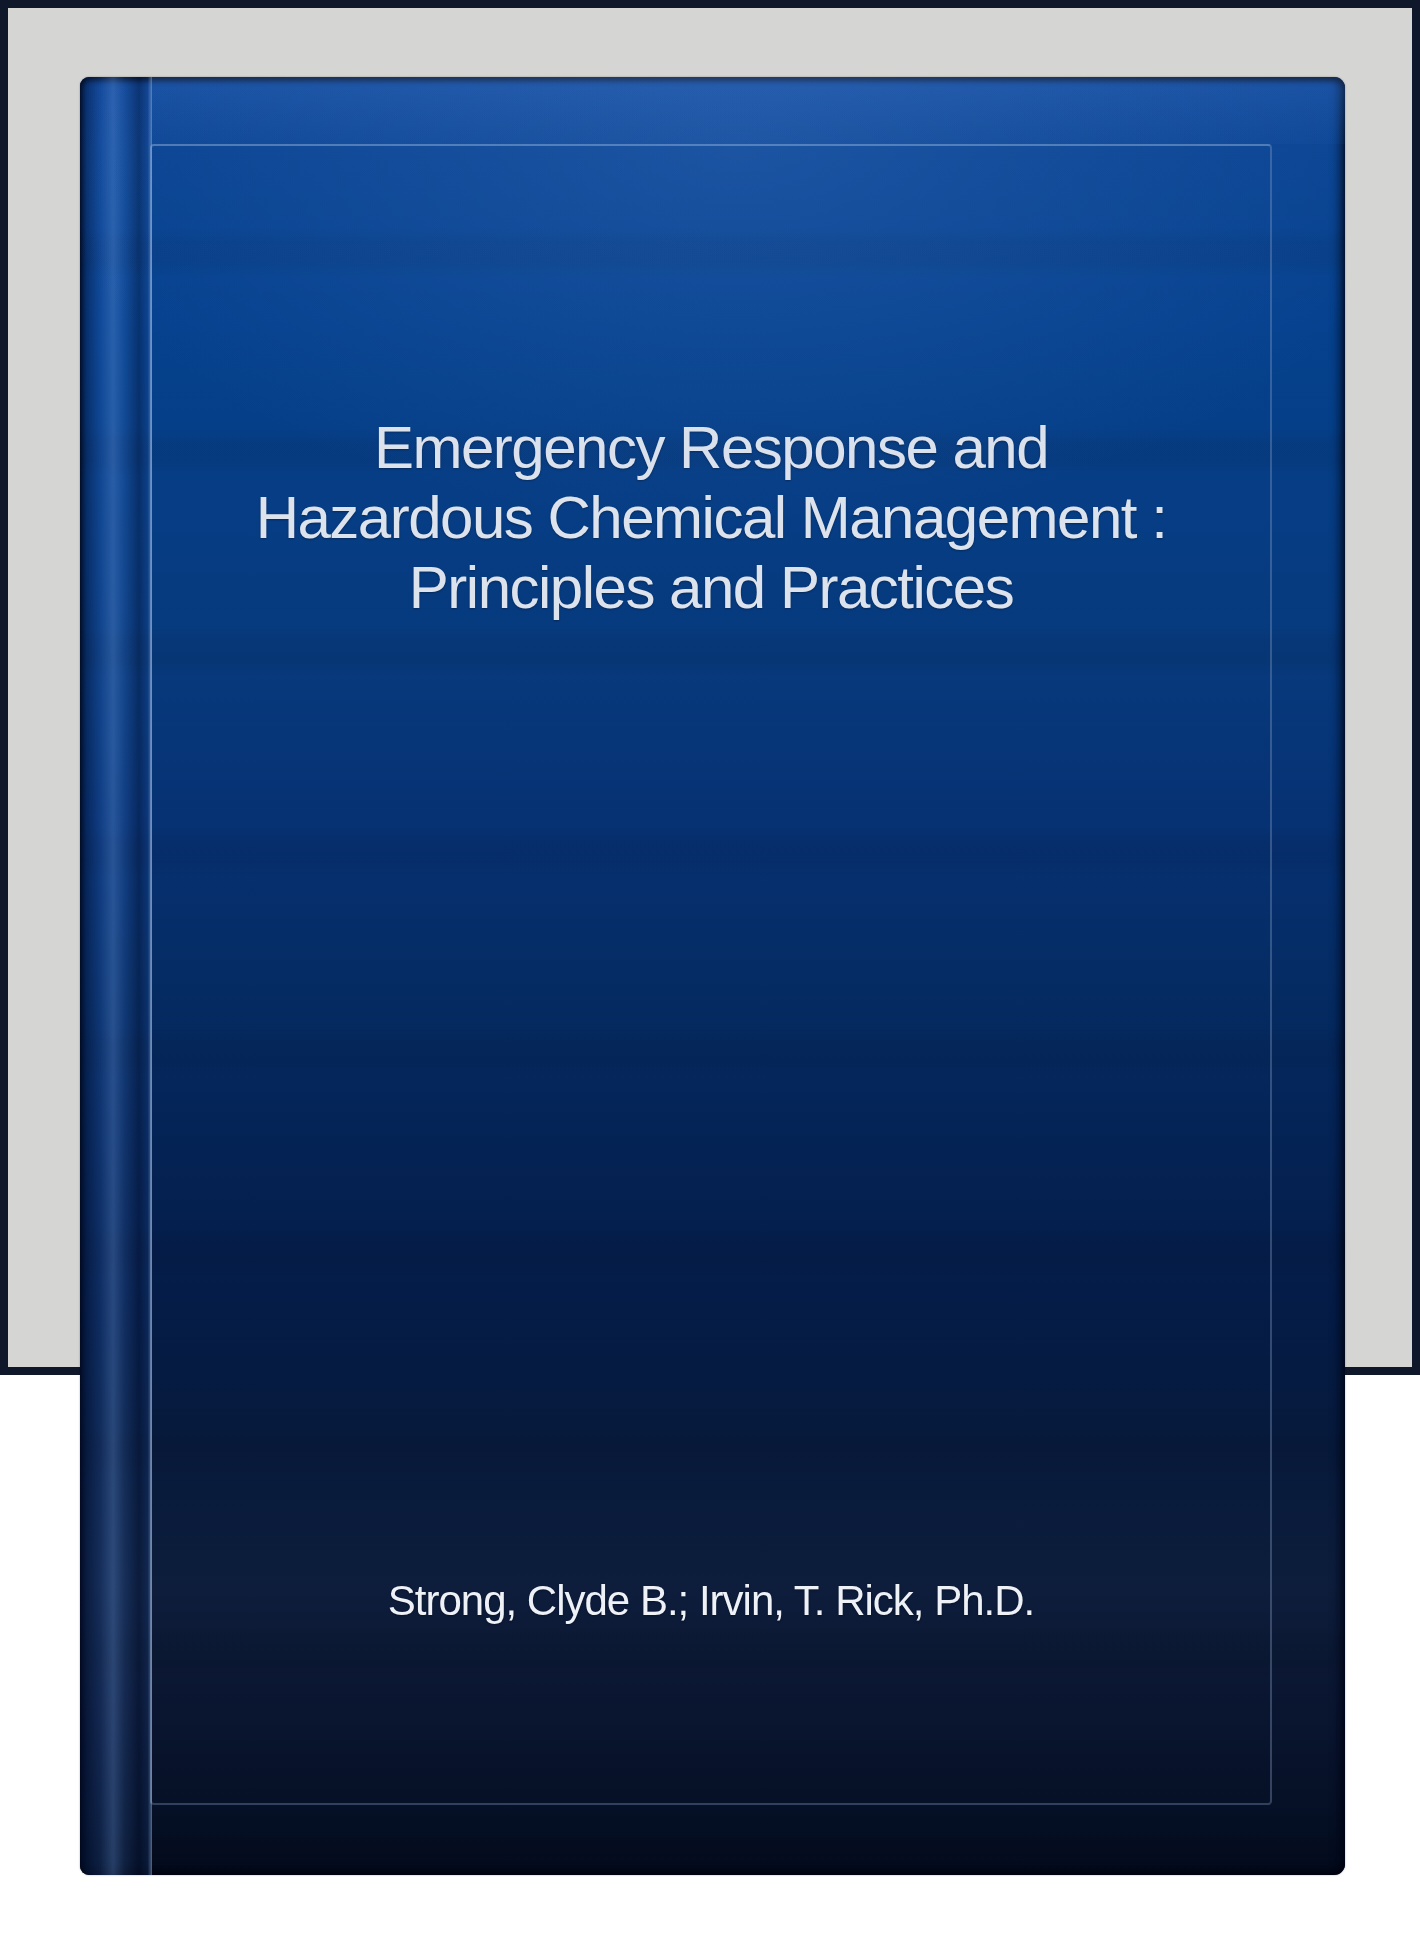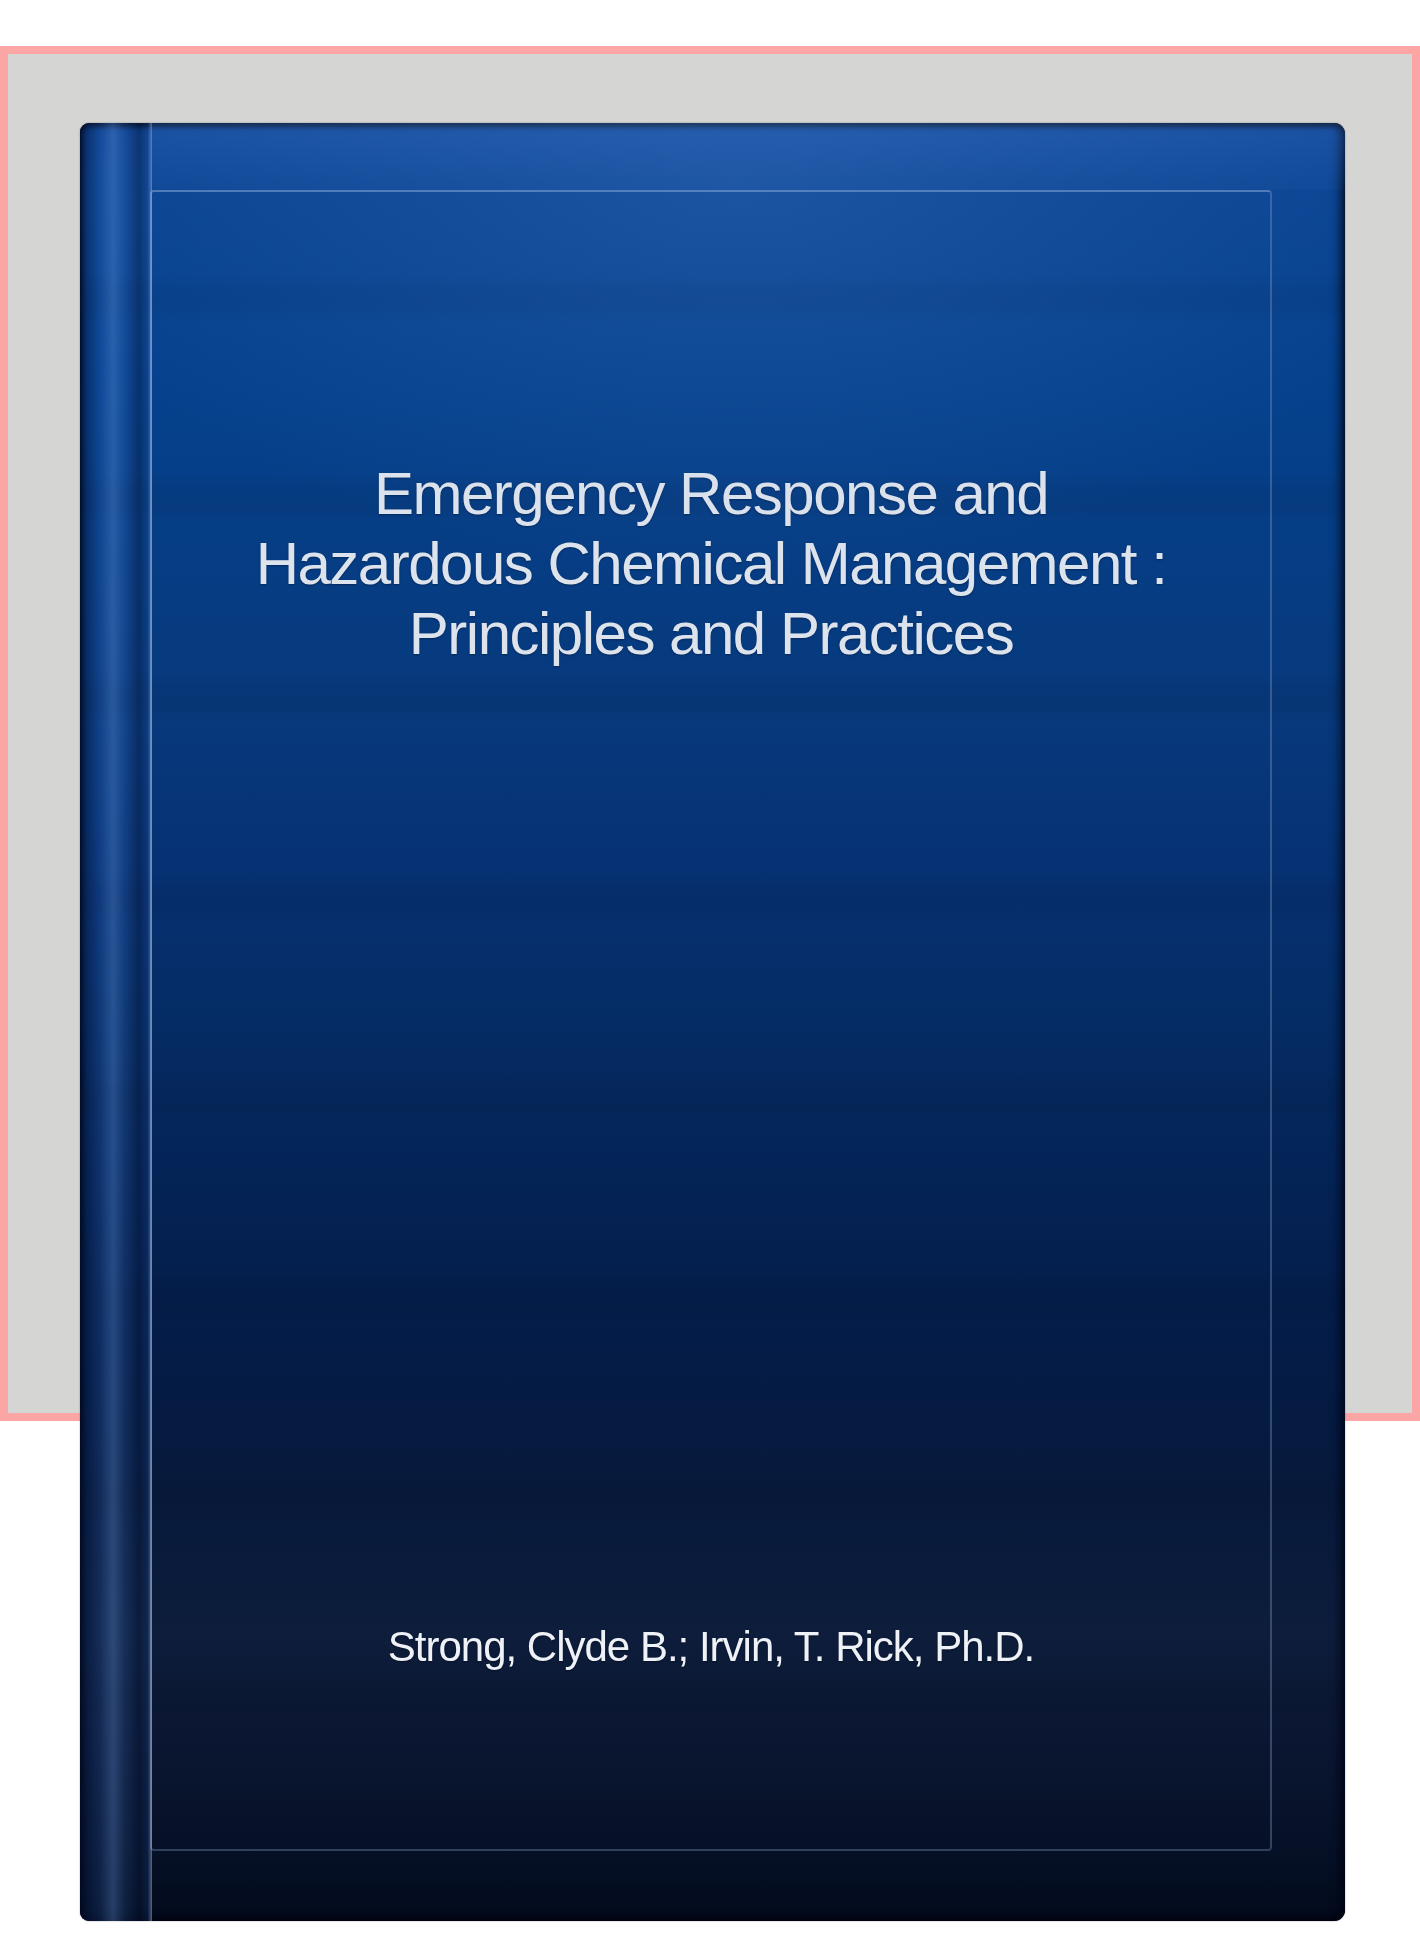--- a/index.html
+++ b/index.html
@@ -8,22 +8,21 @@
     width: 1420px;
     height: 1953px;
     background: #ffffff;
     font-family: "Liberation Sans", "DejaVu Sans", sans-serif;
     overflow: hidden;
   }
   .screenshot {
     position: relative;
     width: 1420px;
     height: 1375px;
-    background: #fca5a5;
-    margin-top: 46px;
+    background: #0f172a;
   }
   
   .backdrop {
     position: absolute;
     left: 8px; top: 8px; right: 8px; bottom: 8px;
     background: #d5d5d3;
   }
   
   .book {
     position: absolute;

